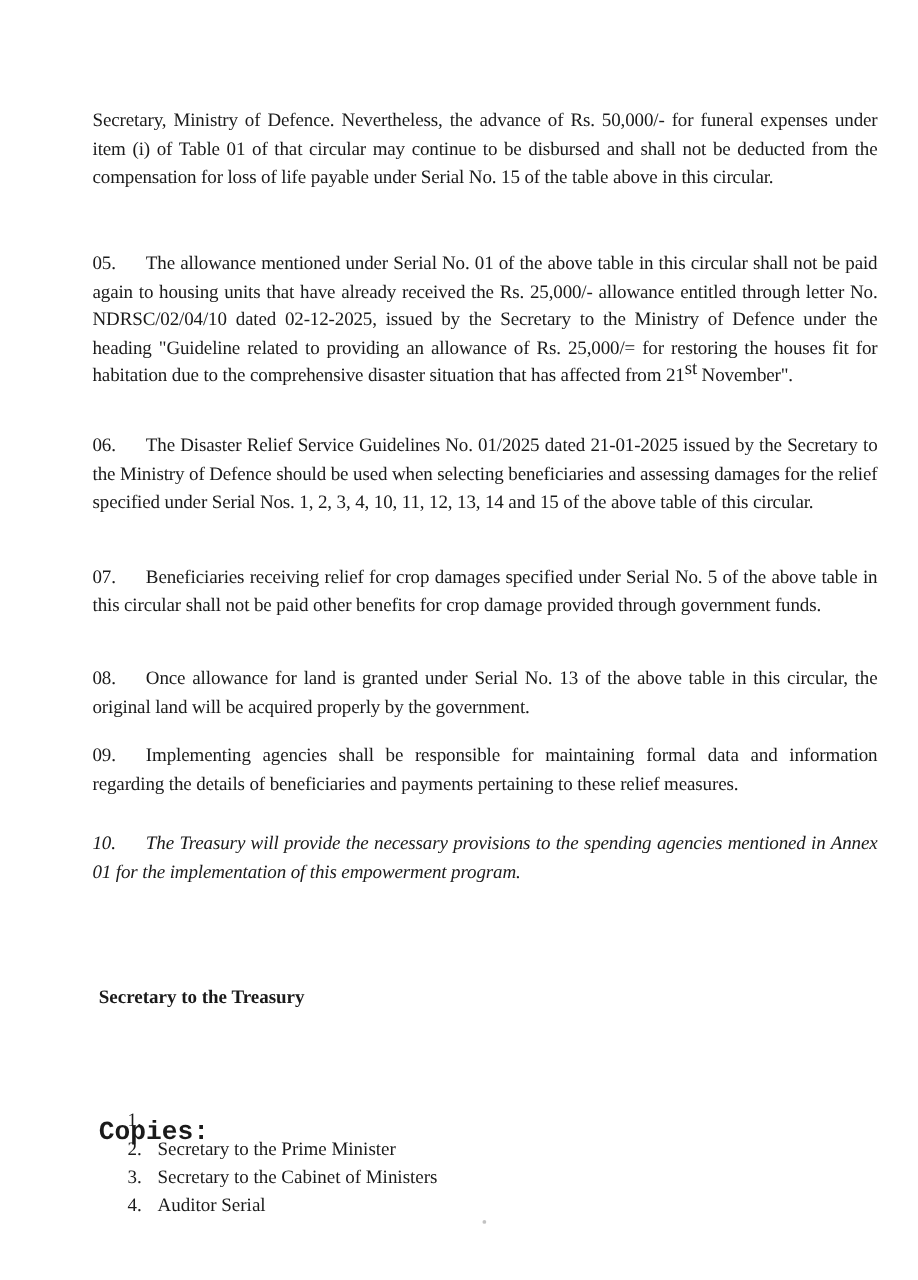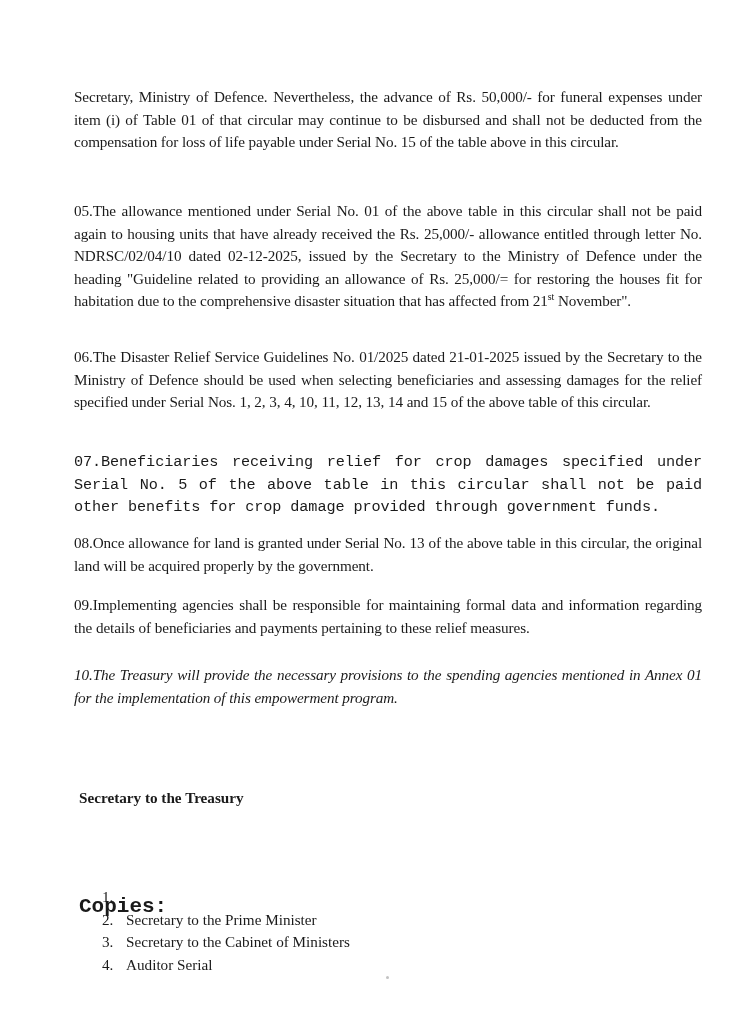--- a/index.html
+++ b/index.html
@@ -23,31 +23,31 @@
     }
     .para {
       font-family: "Liberation Serif", "DejaVu Serif", serif;
       font-size: 15.2px;
       line-height: 22.6px;
       text-align: justify;
       margin: 0;
       letter-spacing: -0.1px;
     }
     .para .num {
-      margin-right: 0;
+      margin-right: 24px;
     }
     sup {
-      font-size: 10px;
+      font-size: 15px;
       line-height: 0;
       vertical-align: super;
     }
     .p0 { position: absolute; top: 0; }
     .p5 { position: absolute; top: 114px; }
     .p6 { position: absolute; top: 260px; }
-    .p7 { position: absolute; top: 365px; font-family: Liberation Mono, monospace; }
+    .p7 { position: absolute; top: 365px; }
     .p8 { position: absolute; top: 446px; }
     .p9 { position: absolute; top: 508px; }
     .p10 { position: absolute; top: 578px; font-style: italic; }
     .sig {
       position: absolute;
       top: 700px;
       left: 5px;
       font-family: "Liberation Serif", "DejaVu Serif", serif;
       font-weight: bold;
       font-size: 15.2px;

